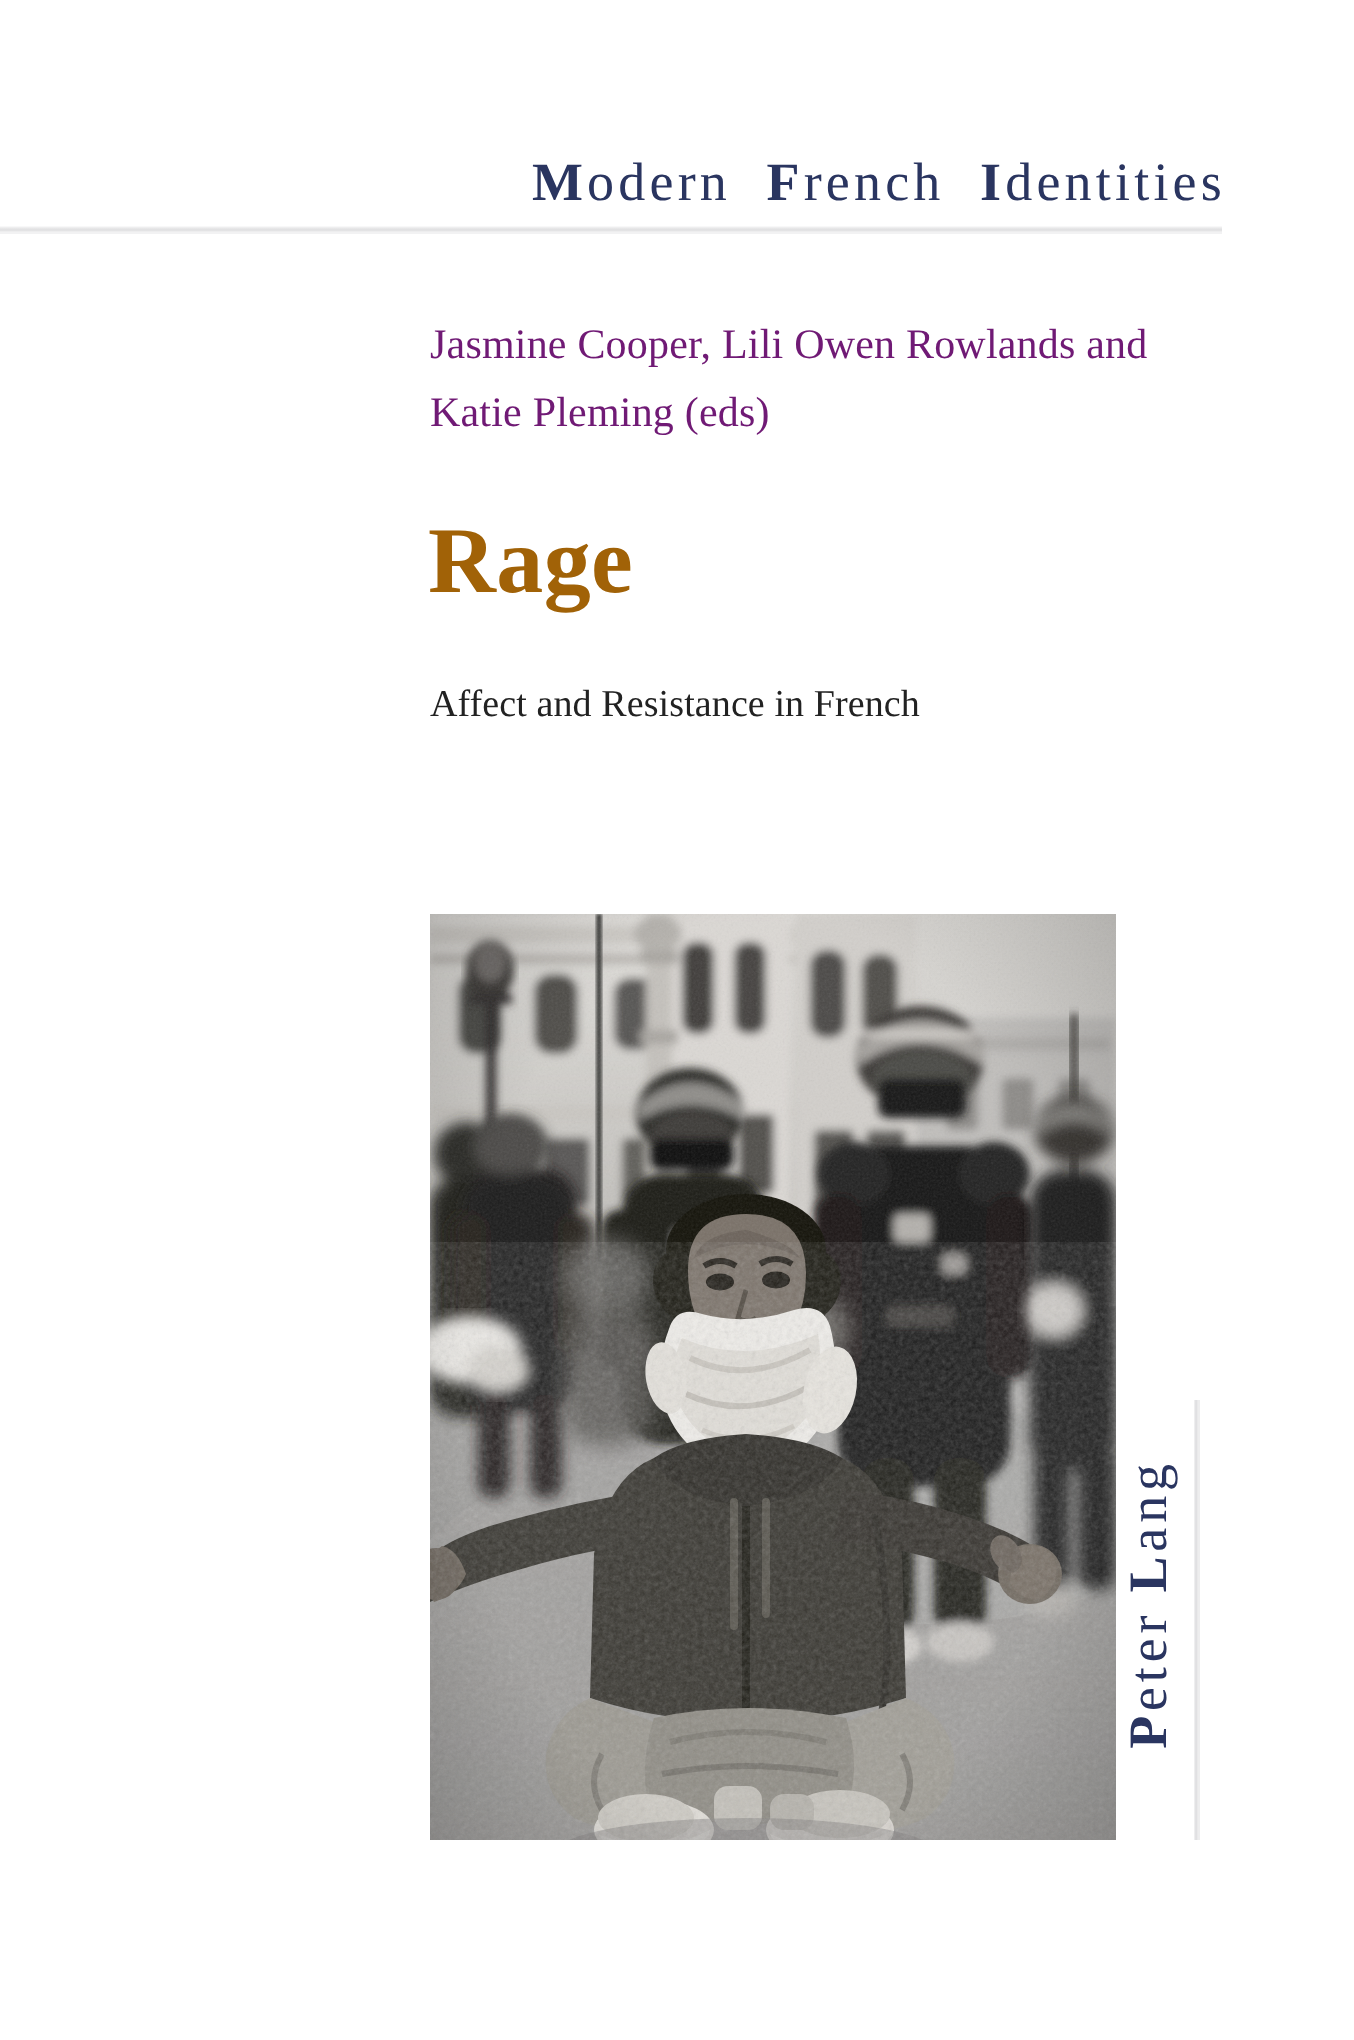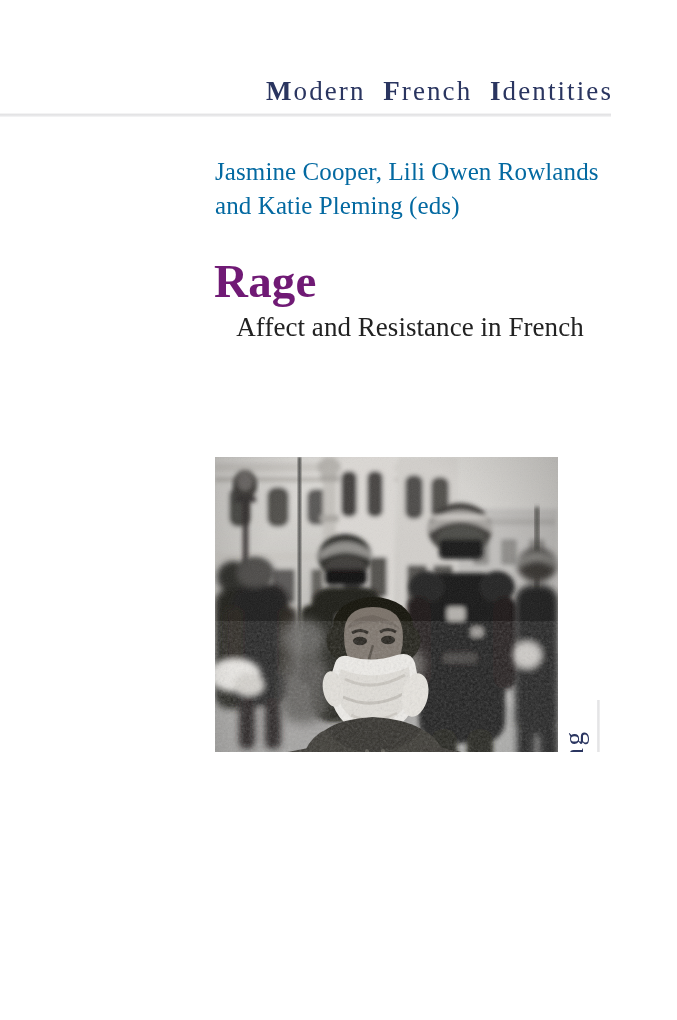--- a/index.html
+++ b/index.html
@@ -8,21 +8,21 @@
     padding: 0;
     background: #ffffff;
   }
   body {
     font-family: "Liberation Serif", "DejaVu Serif", serif;
   }
 
   .cover {
     position: relative;
     width: 677px;
-    height: 752px;
+    height: 920px;
     background: #ffffff;
     overflow: hidden;
   }
 
   
   .series-title {
     position: absolute;
     left: 0;
     top: 74px;
     width: 613px;
@@ -47,49 +47,48 @@
     background: linear-gradient(to bottom,
        #fdfdfd 0px, #e9e9ea 1px, #dedee0 2px, #f2f2f3 3px);
   }
 
   
   .editors {
     position: absolute;
     left: 215px;
     top: 155px;
     width: 400px;
-    font-size: 25px;
+    font-size: 21px;
     line-height: 34px;
-    color: #0369a1;
+    color: #701a75;
     letter-spacing: 0.1px;
   }
 
   
   .book-title {
     position: absolute;
     left: 214px;
     top: 253px;
     font-size: 47px;
     line-height: 56px;
     font-weight: bold;
-    color: #701a75;
+    color: #a16207;
     letter-spacing: 0.2px;
   }
 
   
   .subtitle {
     position: absolute;
     left: 215px;
-    top: 311px;
+    top: 336px;
     width: 390px;
-    font-size: 27px;
+    font-size: 19px;
     line-height: 33.5px;
     color: #222222;
     letter-spacing: 0.05px;
-    text-align: center;
   }
   .subtitle .sline { display: block; }
 
   
   .photo {
     position: absolute;
     left: 215px;
     top: 457px;
     width: 343px;
     height: 516px;

